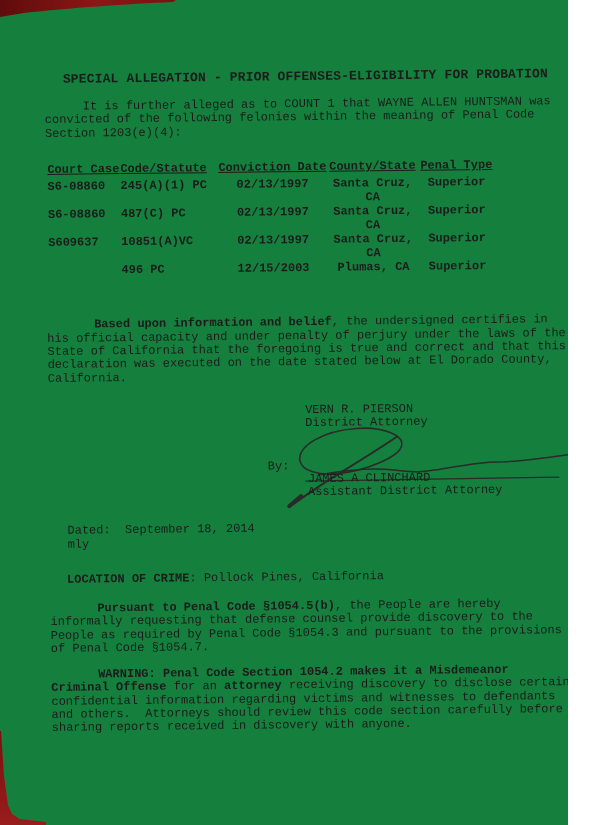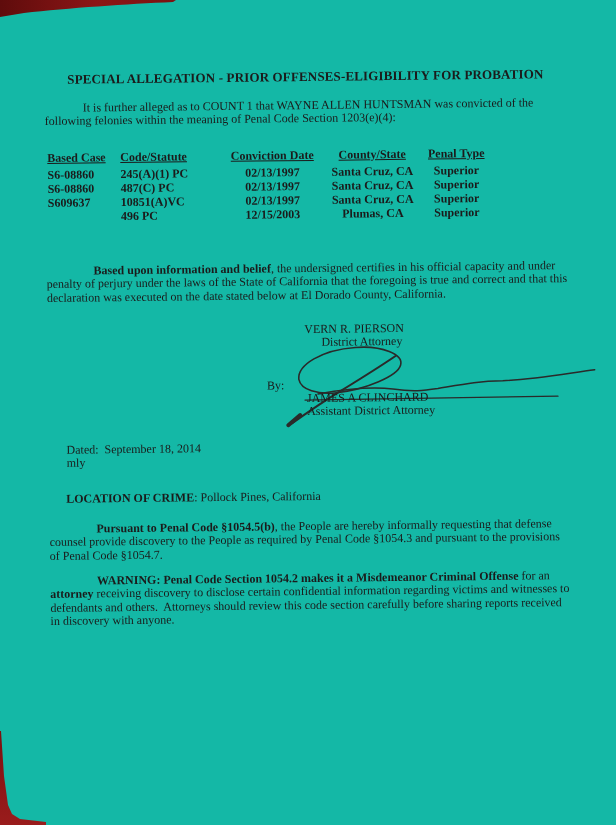--- a/index.html
+++ b/index.html
@@ -1,19 +1,19 @@
 <!DOCTYPE html>
 <html><head>
 <meta charset="utf-8">
 <style>
   * { margin:0; padding:0; box-sizing:border-box; }
   html,body { background:#ffffff; }
   .page {
-    position:relative; width:616px; height:825px; overflow:hidden;
-    background:#14b8a6; font-family:Liberation Serif, serif; color:#1b1b1b;
+    position:relative; width:568px; height:825px; overflow:hidden;
+    background:#15803d; font-family:Liberation Mono, monospace; color:#1b1b1b;
   }
   .tilt {
     position:absolute; left:48px; top:69px; width:522px;
     transform:rotate(-0.65deg); transform-origin:260px 330px;
   }
   .doc-title { text-align:center; font-weight:bold; font-size:13px; letter-spacing:0.15px; }
   p.body { font-size:12px; line-height:13.4px; }
   .indent38 { text-indent:38px; margin-top:14px; }
   .indent47 { text-indent:47px; }
   .cert { margin-top:41px; }
@@ -63,21 +63,21 @@
     <path d="M0,0 L1,0 L4,45 L8,74 L12,83 L20,88 L46,91 L46,94 L0,94 Z" fill="url(#gBL)"></path>
   </svg>
 
   <div class="tilt">
 
     <div class="doc-title">SPECIAL ALLEGATION - PRIOR OFFENSES-ELIGIBILITY FOR PROBATION</div>
 
     <p class="body indent38">It is further alleged as to COUNT 1 that  WAYNE ALLEN HUNTSMAN was convicted of the following felonies within the meaning of Penal Code Section 1203(e)(4):</p>
 
     <div class="ctable">
-      <div class="hc c1">Based Case</div>
+      <div class="hc c1">Court Case</div>
       <div class="hc c2">Code/Statute</div>
       <div class="hc c3">Conviction Date</div>
       <div class="hc c4">County/State</div>
       <div class="hc c5">Penal Type</div>
 
       <div class="c1">S6-08860</div>
       <div class="c2">245(A)(1) PC</div>
       <div class="c3">02/13/1997</div>
       <div class="c4">Santa Cruz, CA</div>
       <div class="c5">Superior</div>
@@ -98,21 +98,21 @@
       <div class="c2">496 PC</div>
       <div class="c3">12/15/2003</div>
       <div class="c4">Plumas, CA</div>
       <div class="c5">Superior</div>
     </div>
 
     <p class="body indent47 cert"><b>Based upon information and belief</b><span class="pw">, the undersigned certifies in his official capacity and under penalty of perjury under the laws of the State of California that the foregoing is true and correct and that this declaration was executed on the date stated below at El Dorado County, California.</span></p>
 
     <div class="sig-block">
       <div class="sig-abs" style="left:257px; top:2px;">VERN R. PIERSON</div>
-      <div class="sig-abs" style="left:274px; top:15px;text-align:right;">District Attorney</div>
+      <div class="sig-abs" style="left:257px; top:15px;text-align:right;">District Attorney</div>
 
       <svg class="sig-svg" width="380" height="100" viewBox="0 0 380 100">
         <g fill="none" stroke="#2a2a2a" stroke-linecap="round">
 
           <path d="M21,48 C20,34 44,19 78,17 C105,15 126,25 123,35 C120,46 88,59 59,62 C40,64 23,59 21,48 Z" stroke-width="1.6"></path>
 
           <path d="M40,63 C70,58 95,56 115,59 C135,62 145,61 160,59 C185,55 200,52 225,52 C255,51 285,46 317,42" stroke-width="1.5"></path>
 
           <path d="M118,26 C100,38 80,50 60,62 C45,71 30,81 14,92" stroke-width="2.1"></path>
           <path d="M22,84 L10,94" stroke-width="4"></path>

